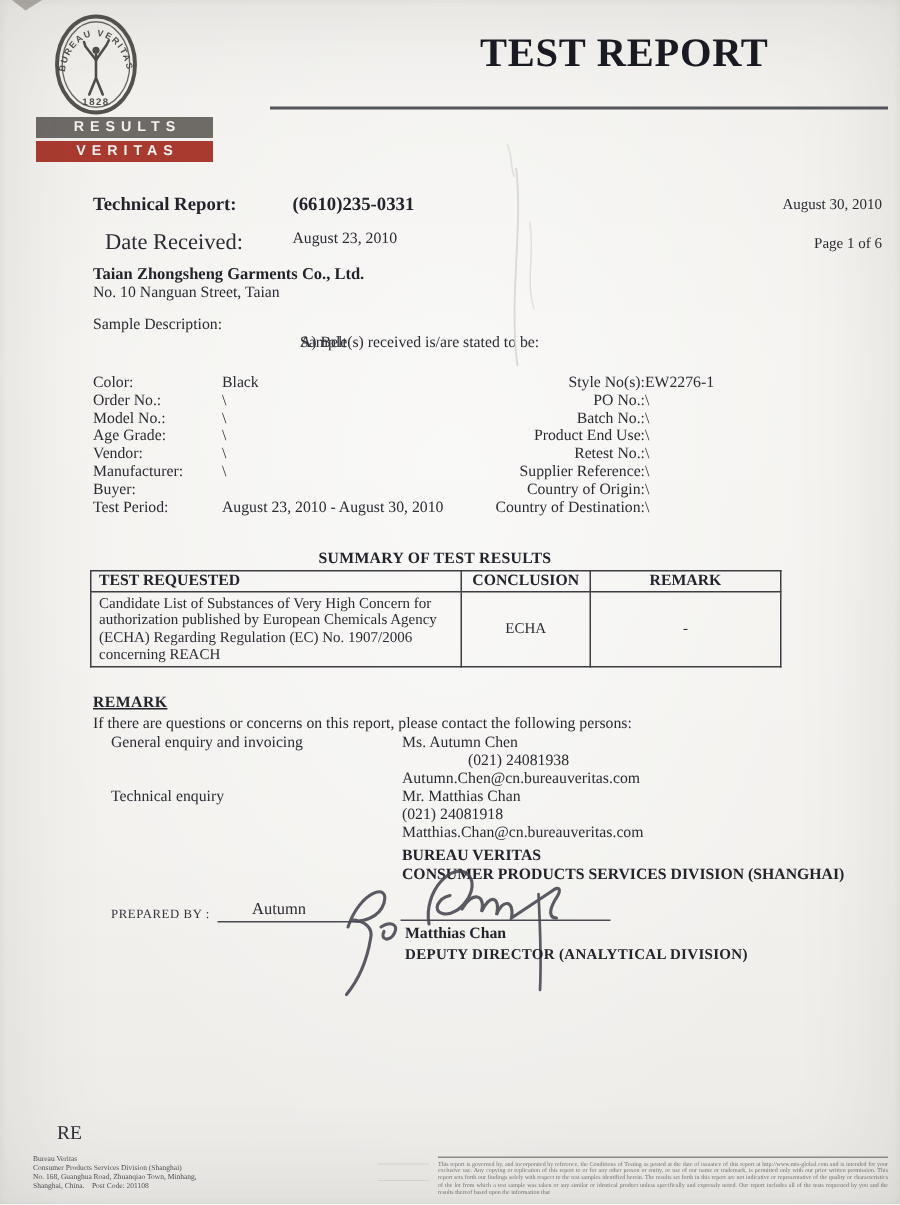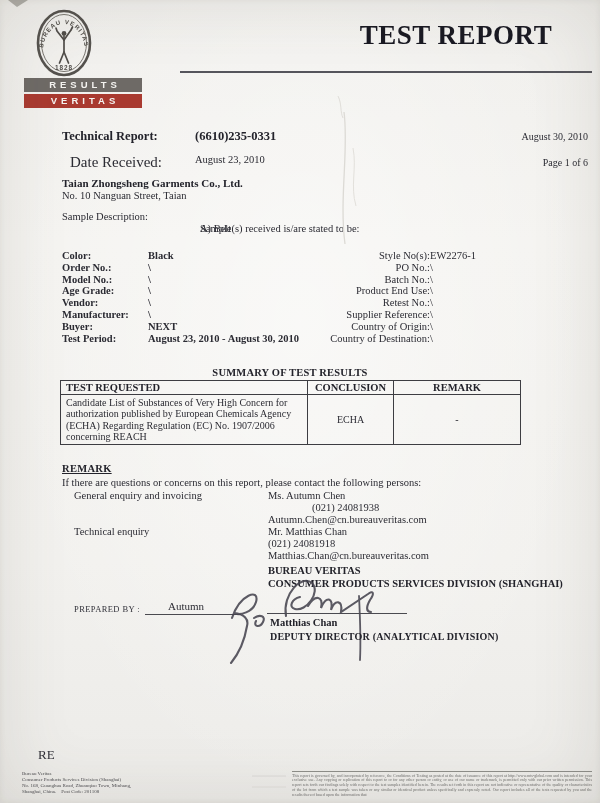--- a/index.html
+++ b/index.html
@@ -19,39 +19,39 @@
 
   
   .seal-svg { left:32px; top:8px; }
   .logo-bar { left:24px; width:118px; height:14px; text-align:center;
     font-family:"Liberation Sans", sans-serif; font-weight:bold; font-size:9.5px;
     letter-spacing:4px; color:#f4f3f0; line-height:14px; text-indent:4px;}
   .bar-bureau { top:78px; }
   .bar-veritas { top:94px; }
 
   
-  .title { left:320px; top:20px; width:272px; text-align:center;
+  .title { left:320px; top:20px; width:272px; 
     font-size:27px; font-weight:bold; letter-spacing:.5px; color:#191922; }
   .title-rule { left:180px; top:71px; width:412px; height:2px; background:#55555c; }
 
   .tech-label { left:62px; top:129px; font-size:12.5px; font-weight:bold; color:#23232b;}
   .tech-value { left:195px; top:129px; font-size:12.5px; font-weight:bold; color:#23232b;}
   .date-top   { left:460px; top:131px; width:130px; font-size:10px; text-align:right; padding-right:2px;}
   .recv-label { left:70px; top:154px; font-size:15px; }
   .recv-value { left:195px; top:154px; font-size:10.5px; }
   .page-num   { left:460px; top:157px; width:130px; font-size:10px; text-align:right; padding-right:2px;}
 
   .client-name { left:62px; top:177px; font-size:11px; font-weight:bold; color:#23232b;}
   .client-addr { left:62px; top:190px; font-size:10.5px; }
 
   .sample-label { left:62px; top:211px; font-size:10.5px; }
   .sample-line1 { left:200px; top:211px; font-size:10.5px;margin-top:12px; }
   .sample-line2 { left:200px; top:223px; font-size:10.5px; }
 
-  .fields-left  { left:62px; top:250px; width:268px;font-weight:bold; }
+  .fields-left  { left:62px; top:250px; width:268px; }
   .fields-right { left:330px; top:250px; width:262px; }
   .frow { display:flex; height:11.8px; font-size:10.5px; line-height:11.8px; }
   .fields-left  .flabel { width:86px; flex:none; }
   .fields-right .flabel { width:100px; flex:none;text-align:right; }
   .fvalue { flex:1; white-space:nowrap; }
 
   .summary-title { left:60px; top:367px; width:460px; text-align:center;
     font-size:10.5px; font-weight:bold; color:#23232b; letter-spacing:.2px;}
   table.results { left:60px; top:380px; width:460px; border-collapse:collapse; table-layout:fixed;}
   table.results th, table.results td { border:1.4px solid #3d3d42; }
@@ -151,21 +151,20 @@
     <div class="frow">
         <span class="flabel">Vendor:</span>
         <span class="fvalue">\</span>
       </div>
     <div class="frow">
         <span class="flabel">Manufacturer:</span>
         <span class="fvalue">\</span>
       </div>
     <div class="frow">
         <span class="flabel">Buyer:</span>
-        <span class="fvalue">NEXT</span>
       </div>
     <div class="frow">
         <span class="flabel">Test Period:</span>
         <span class="fvalue">August 23, 2010 - August 30, 2010</span>
       </div>
   </div>
   <div class="abs fields-right">
     <div class="frow">
         <span class="flabel">Style No(s):</span>
         <span class="fvalue">EW2276-1</span>

